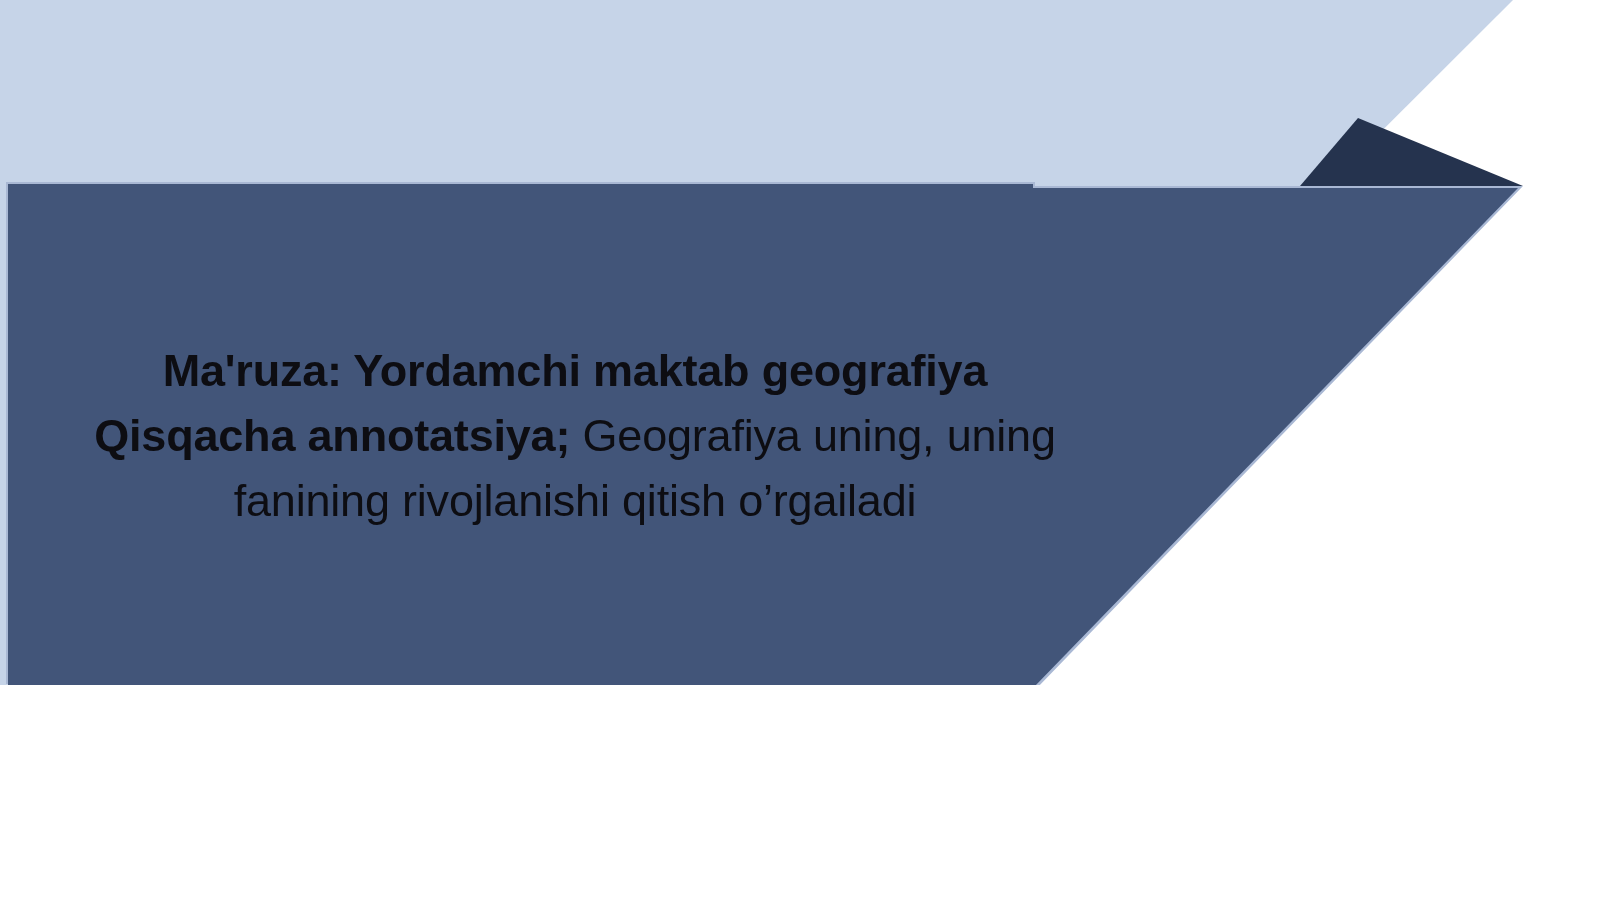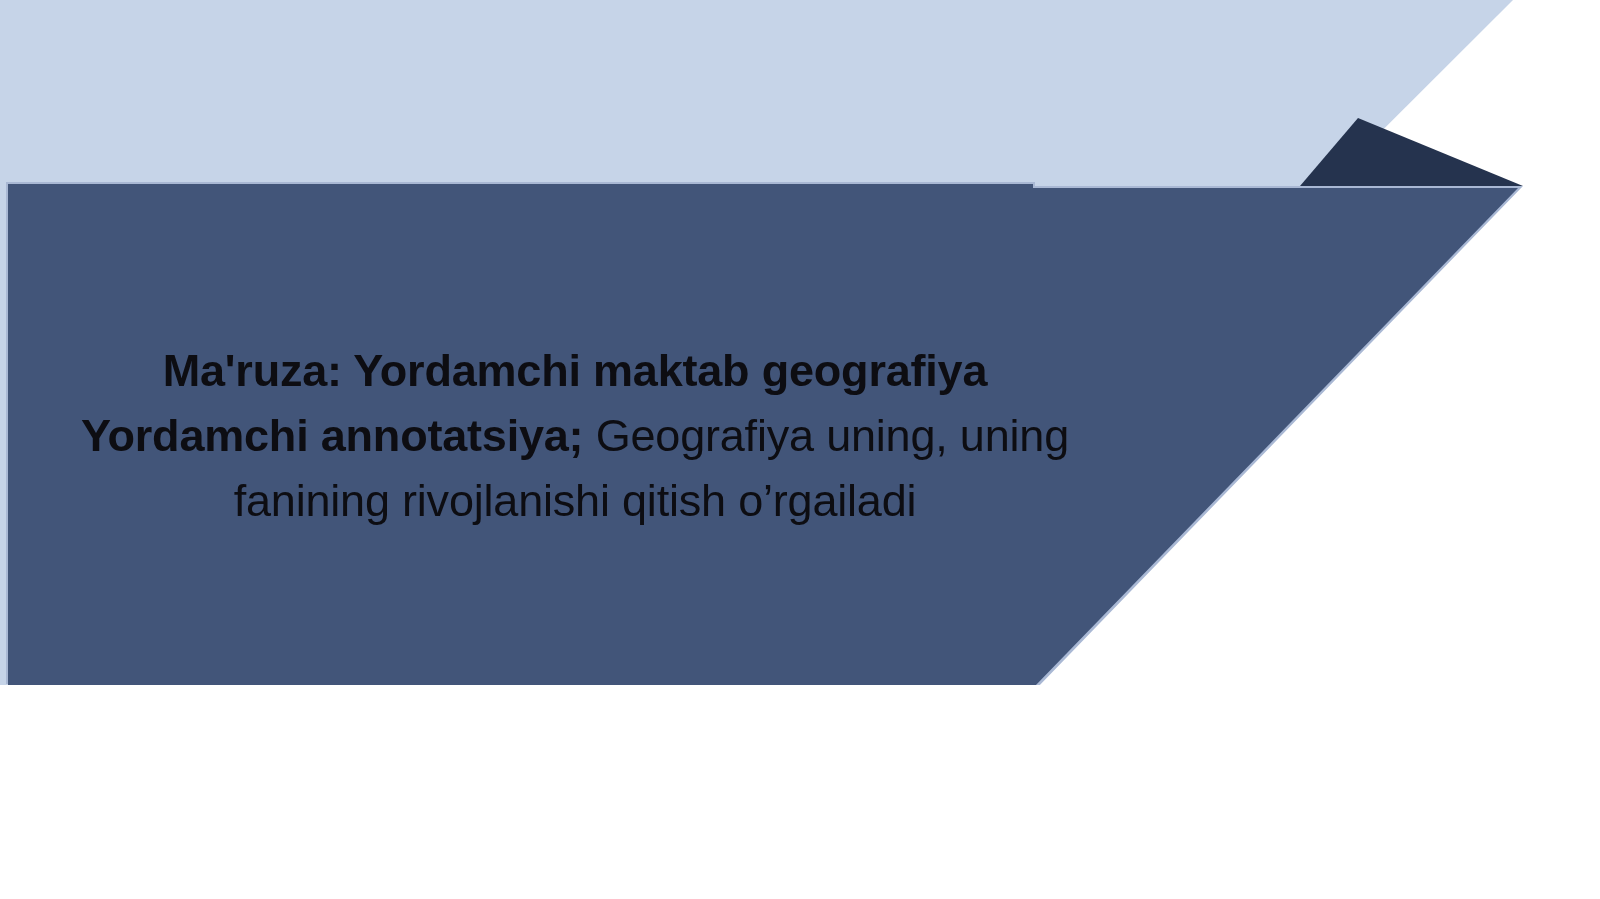--- a/index.html
+++ b/index.html
@@ -74,19 +74,19 @@
 
     <polygon points="672,744 1600,744 1600,800 636,800" fill="#fb9c02"></polygon>
   </svg>
 
   <div id="text-layer">
 
     <span class="tline bold">Ma'ruza: Yordamchi maktab geografiya</span>
 
 
 
-    <span class="tline"><span class="seg-bold">Yordamchi annotatsiya;</span><span class="seg-reg"> Geografiya uning, uning</span></span>
+    <span class="tline"><span class="seg-bold">Qisqacha annotatsiya;</span><span class="seg-reg"> Geografiya uning, uning</span></span>
 
 
     <span class="tline">fanining rivojlanishi qitish o’rgailadi</span>
   </div>
 
 </div>
 
 </body></html>

